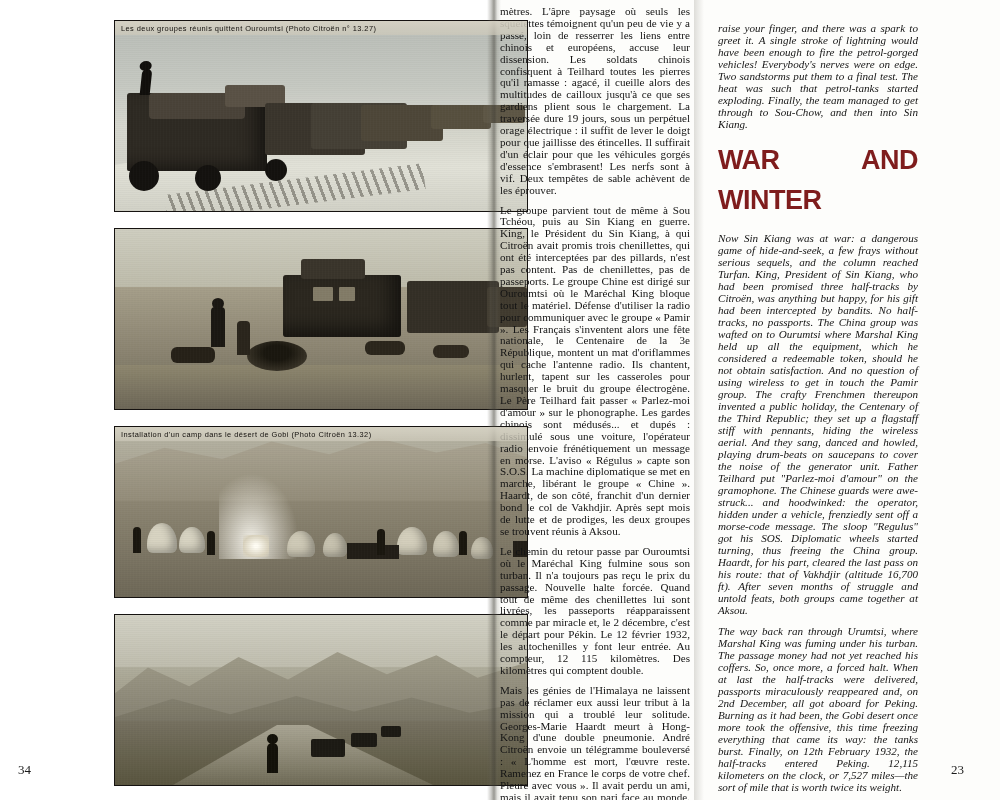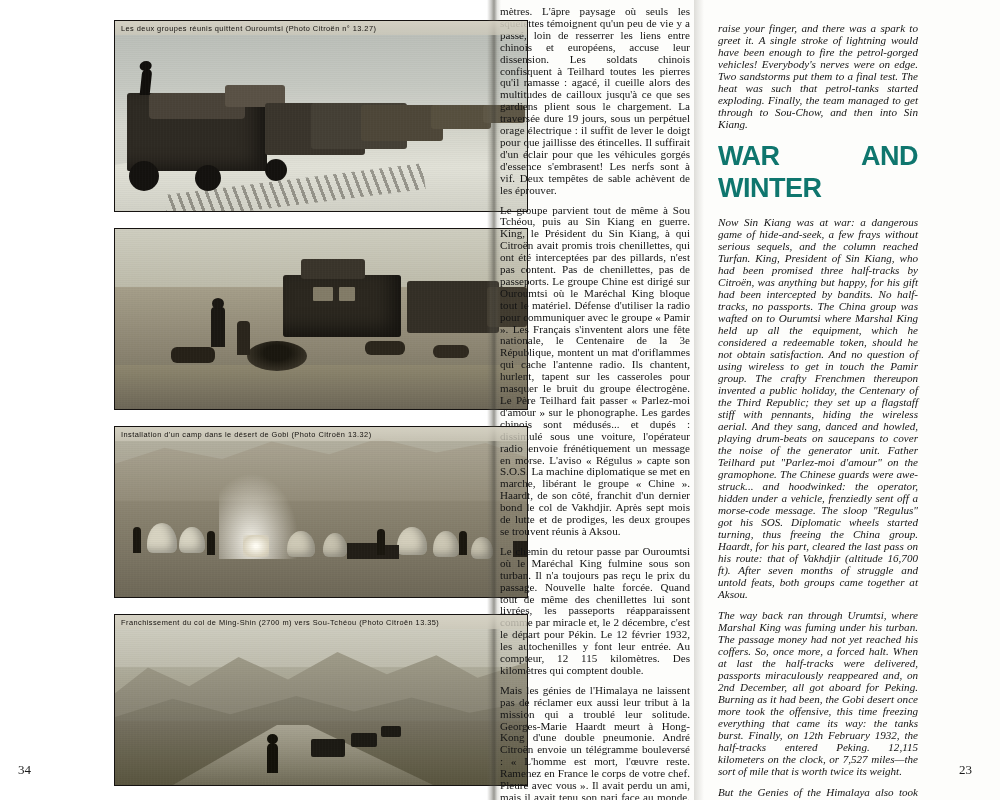--- a/index.html
+++ b/index.html
@@ -151,21 +151,21 @@
   .grain{position:absolute;inset:0;pointer-events:none;z-index:5;opacity:.22;
      background-image:
        repeating-linear-gradient(0deg,rgba(0,0,0,.10) 0 1px,transparent 1px 2px),
        repeating-linear-gradient(90deg,rgba(255,255,255,.07) 0 1px,transparent 1px 3px);}
 
   .folio{
     position:absolute;bottom:22px;
     font-family:"Liberation Serif",serif;font-size:13px;color:#1a1a1a;
   }
   .folio-left{left:18px;}
-  .folio-right{right:28px;}
+  .folio-right{right:36px;}
 
   
   .col-fr{
     position:absolute;left:500px;top:6px;width:190px;height:768px;
     font-family:"Liberation Serif",serif;
     font-size:11.1px;line-height:11.9px;
     text-align:justify;color:#141414;
     -webkit-hyphens:auto;hyphens:auto;
   }
   .col-fr p{margin:0 0 8px 0;}
@@ -178,23 +178,23 @@
     text-align:justify;color:#141414;
   }
   .col-en p{margin:0 0 9px 0;}
 
   .heading{
     font-style:normal;
     font-family:"Liberation Sans",sans-serif;
     font-weight:bold;
     font-size:27px;
     letter-spacing:-0.5px;
-    color:#0f766e;
+    color:#7f1d1d;
     margin:10px 0 12px 0;
-    line-height:32px;
+    line-height:40px;
   }
 
   
   .gutter{
     position:absolute;left:487px;top:0;width:14px;height:800px;
     background:linear-gradient(to right,
       rgba(120,118,108,.0) 0%,
       rgba(96,94,84,.30) 28%,
       rgba(70,68,60,.55) 50%,
       rgba(120,118,108,.18) 74%,
@@ -295,21 +295,20 @@
           <div class="mtn"></div>
           <div class="mtn2"></div>
           <div class="valley"></div>
           <div class="road"></div>
           <div class="car ca1"></div>
           <div class="car ca2"></div>
           <div class="car ca3"></div>
           <div class="prsn4"></div>
         </div>
         <div class="grain"></div>
-        <figcaption class="cap">Franchissement du col de Ming-Shin (2700 m) vers Sou-Tchéou (Photo Citroën 13.35)</figcaption>
       </figure>
 
     </div>
 
     <div class="folio folio-left">34</div>
   </div>
 
   <div class="gutter"></div>
   <div class="gutter-edge"></div>
 

